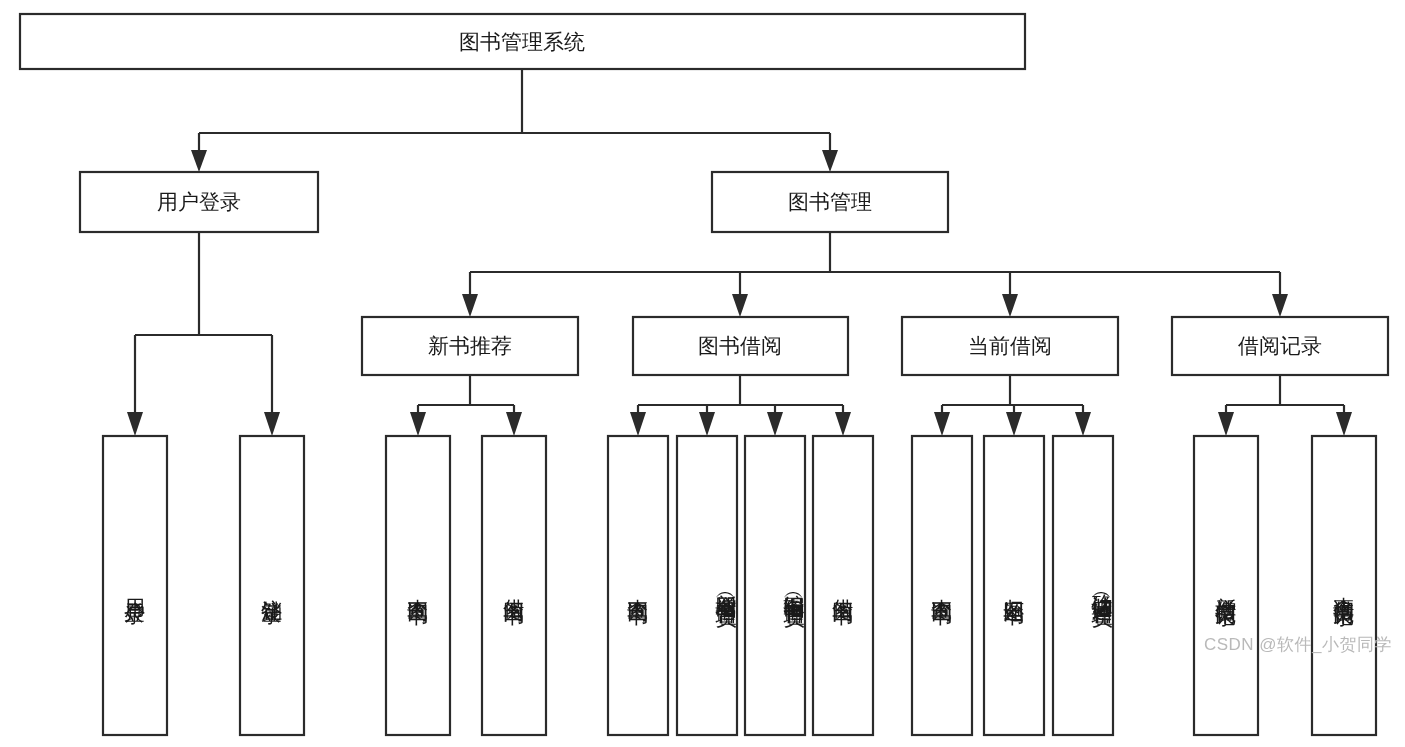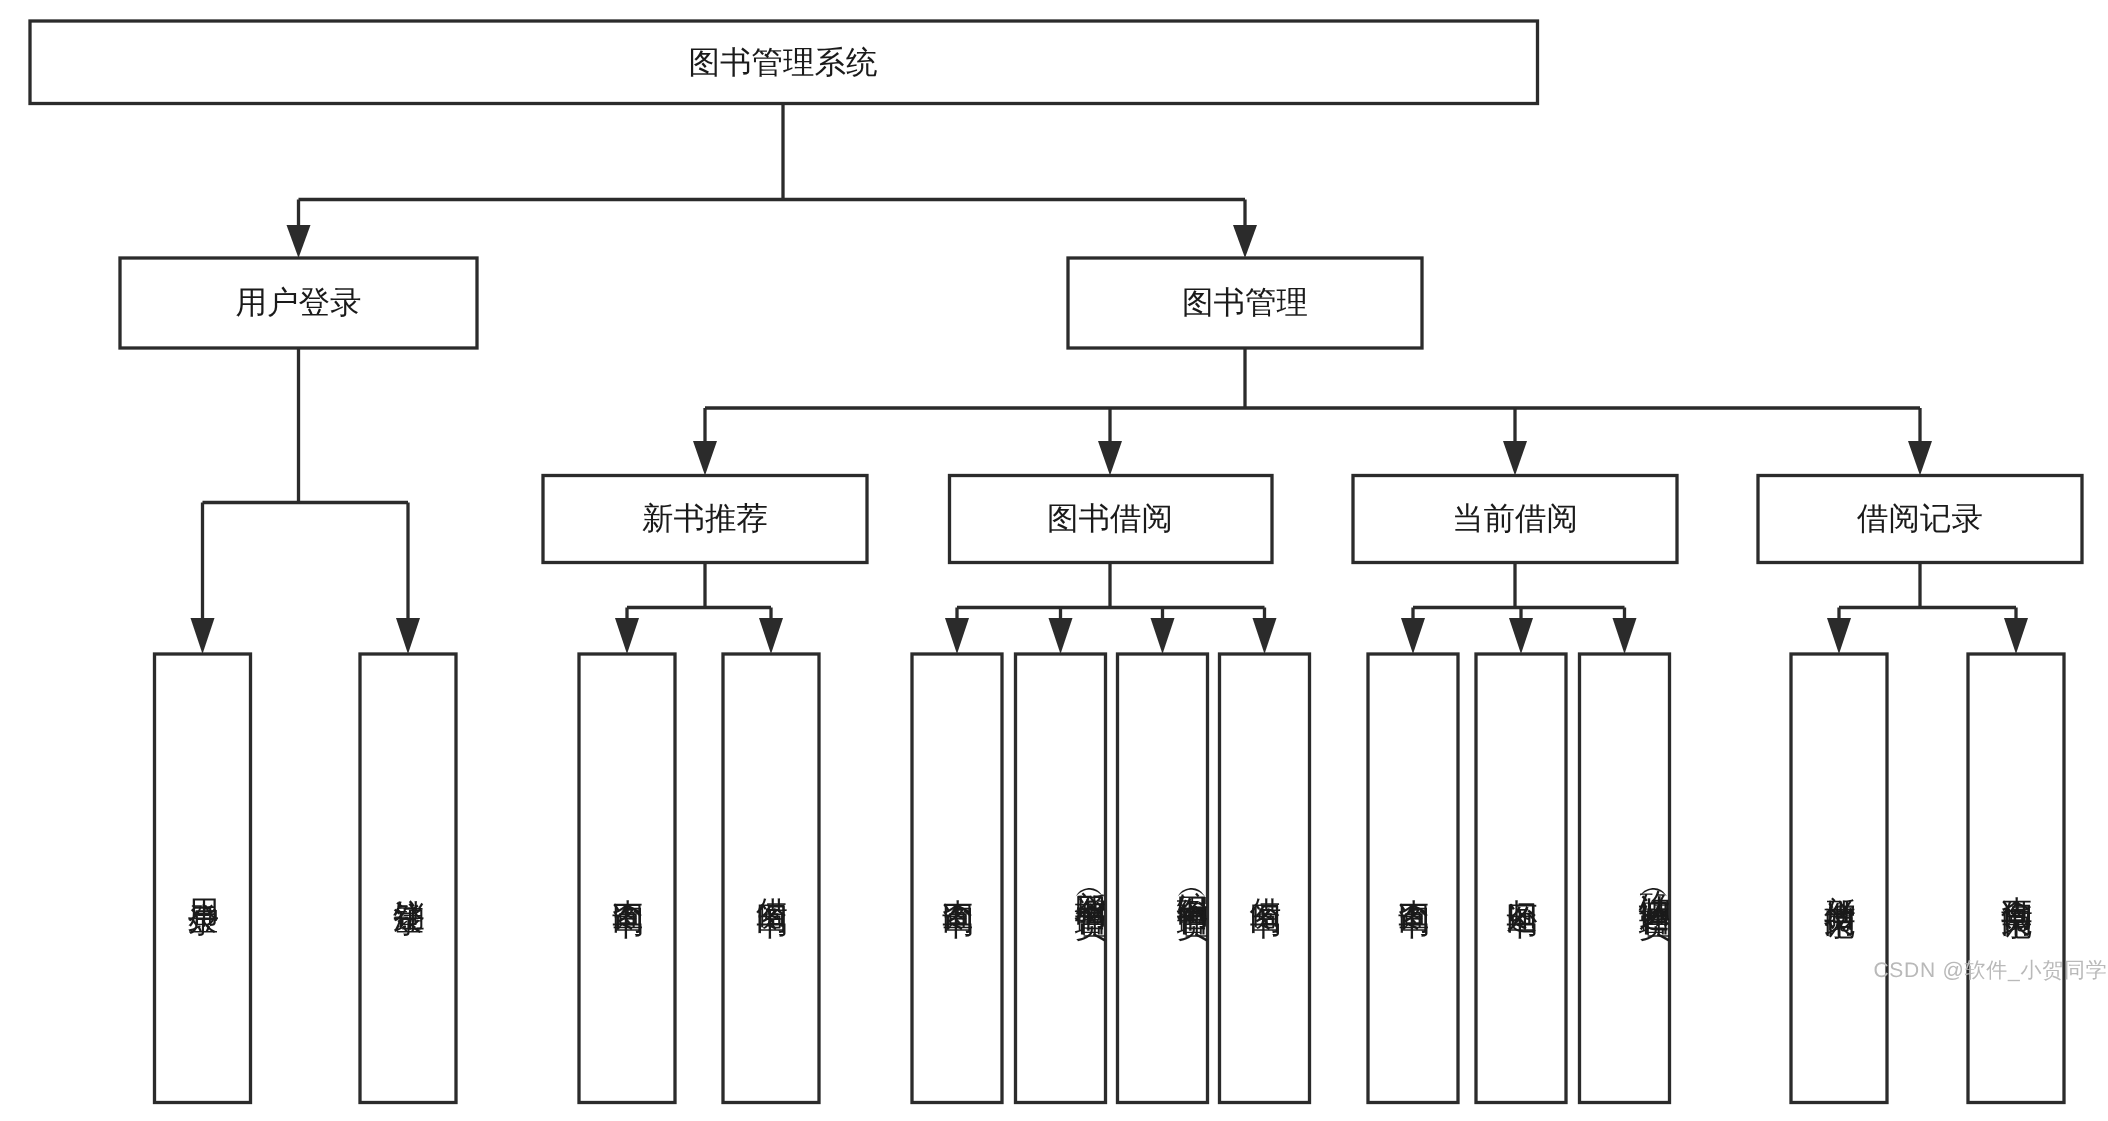--- a/index.html
+++ b/index.html
@@ -58,24 +58,24 @@
     color: #1a1a1a;
     letter-spacing: 2px;
     display: flex;
     align-items: center;
     justify-content: center;
     white-space: nowrap;
     pointer-events: none;
   }
   .watermark {
     position: absolute;
-    right: 0;
+    right: 13px;
     bottom: 6px;
     font-family: "Liberation Sans", "DejaVu Sans", sans-serif;
-    font-size: 14px;
+    font-size: 17px;
     color: #b9b9b9;
     white-space: nowrap;
     letter-spacing: 0.5px;
   }
 </style>
 </head>
 <body>
 
 <div id="diagram-root">
 

